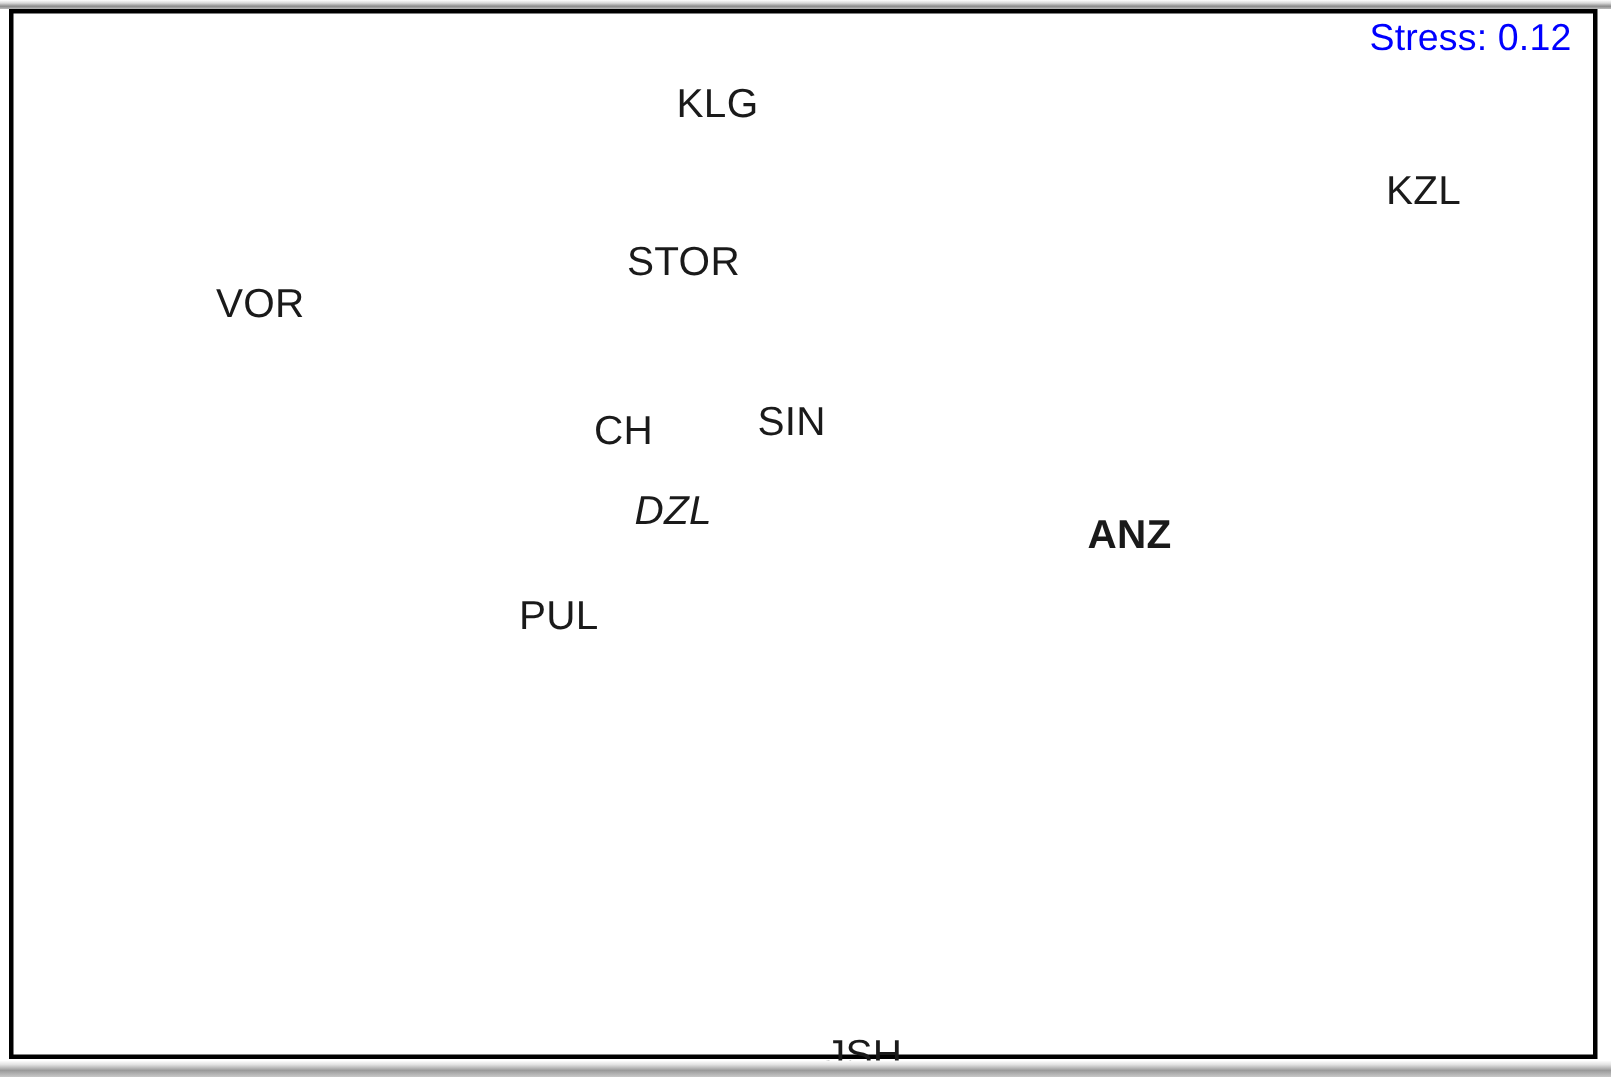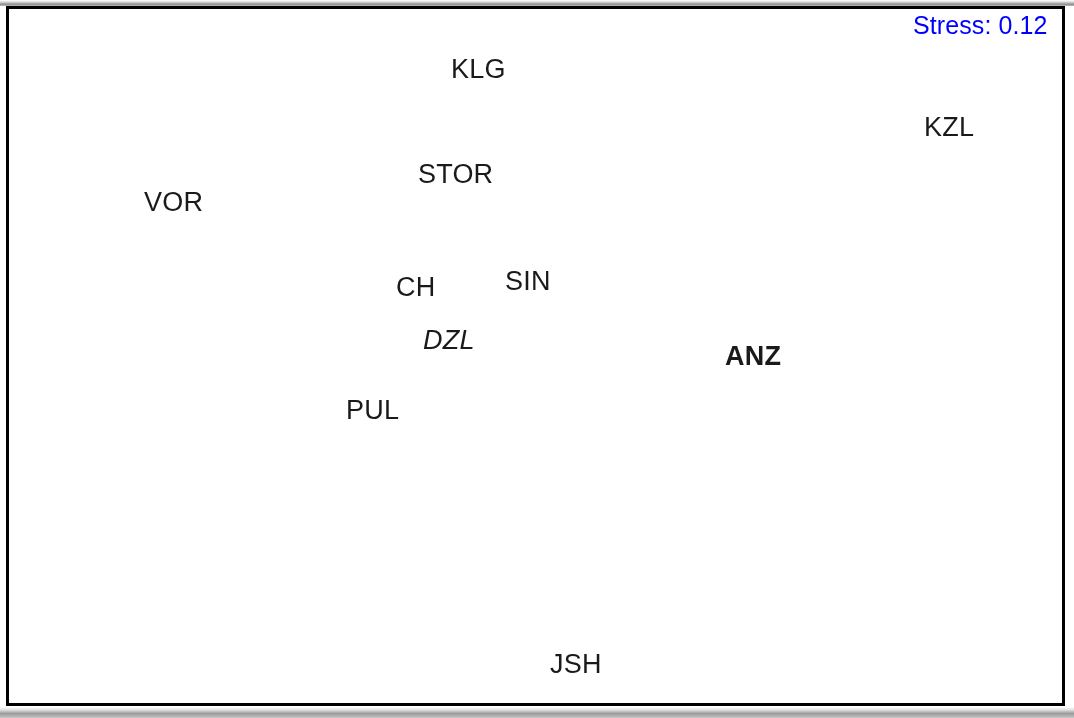--- a/index.html
+++ b/index.html
@@ -91,20 +91,20 @@
     <div class="plot-area" id="plot-area">
         <div class="point-label" style="left: 418px; top: 47px; margin-left: 24px;">KLG</div>
         <div class="point-label" style="left: 915px; top: 105px; text-align: right;">KZL</div>
         <div class="point-label" style="left: 409px; top: 152px;">STOR</div>
         <div class="point-label" style="left: 135px; top: 180px;">VOR</div>
         <div class="point-label" style="left: 387px; top: 265px;">CH</div>
         <div class="point-label" style="left: 496px; top: 259px;">SIN</div>
         <div class="point-label" style="left: 414px; top: 318px; font-style: italic;">DZL</div>
         <div class="point-label" style="left: 716px; top: 334px; font-weight: bold;">ANZ</div>
         <div class="point-label" style="left: 337px; top: 388px;">PUL</div>
-        <div class="point-label" style="left: 541px; top: 642px;">JSH</div>
+        <div class="point-label" style="left: 541px; top: 681px;">JSH</div>
         <div class="stress-label" style="left: 904px; top: 4px; color: rgb(0, 0, 255);">Stress: 0.12</div>
       </div>
   </div>
 
   <div class="chrome-band chrome-bottom"></div>
 
 </div>
 
 </body></html>

